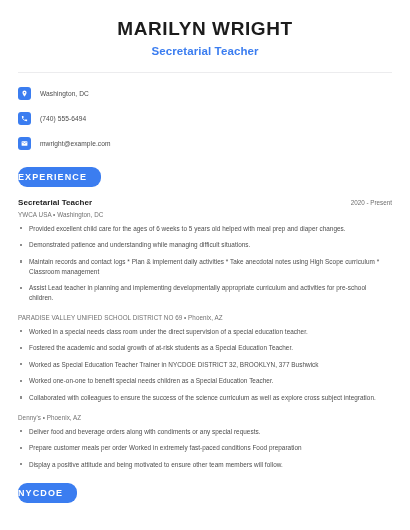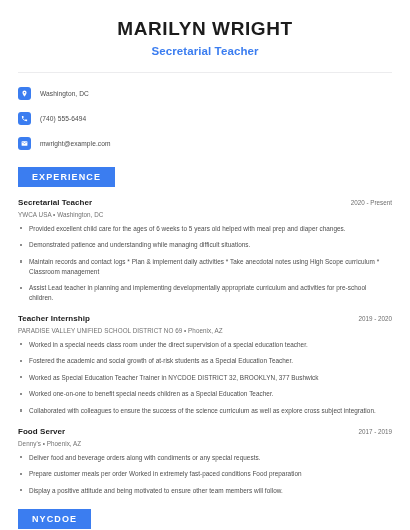--- a/index.html
+++ b/index.html
@@ -79,21 +79,22 @@
 
   
   .section { margin-top: 14px; }
   .section-badge {
     display: inline-block;
     background: #3b7df0;
     color: #ffffff;
     font-size: 9px;
     font-weight: bold;
     letter-spacing: 1.1px;
-    padding: 5px 14px 5px 14px;
+    padding: 5px 14px 5px 0;
+    border-radius: 9px;
   }
 
   
   .entry { margin-top: 11px; }
   .entry-head {
     display: flex;
     align-items: baseline;
     justify-content: space-between;
   }
   .entry-role {
@@ -196,40 +197,32 @@
       <ul class="bullets">
         <li>Provided excellent child care for the ages of 6 weeks to 5 years old helped with meal prep and diaper changes.</li>
         <li>Demonstrated patience and understanding while managing difficult situations.</li>
         <li>Maintain records and contact logs * Plan &amp; implement daily activities * Take anecdotal notes using High Scope curriculum * Classroom management</li>
         <li>Assist Lead teacher in planning and implementing developmentally appropriate curriculum and activities for pre-school children.</li>
       </ul>
     </div>
 
     
     <div class="entry">
-      <div class="entry-head">
-        <span class="entry-role">Teacher Internship</span>
-        <span class="entry-dates">2019 - 2020</span>
-      </div>
       <div class="entry-org">PARADISE VALLEY UNIFIED SCHOOL DISTRICT NO 69 • Phoenix, AZ</div>
       <ul class="bullets">
         <li>Worked in a special needs class room under the direct supervision of a special education teacher.</li>
         <li>Fostered the academic and social growth of at-risk students as a Special Education Teacher.</li>
         <li>Worked as Special Education Teacher Trainer in NYCDOE DISTRICT 32, BROOKLYN, 377 Bushwick</li>
         <li>Worked one-on-one to benefit special needs children as a Special Education Teacher.</li>
         <li>Collaborated with colleagues to ensure the success of the science curriculum as well as explore cross subject integration.</li>
       </ul>
     </div>
 
     
     <div class="entry">
-      <div class="entry-head">
-        <span class="entry-role">Food Server</span>
-        <span class="entry-dates">2017 - 2019</span>
-      </div>
       <div class="entry-org">Denny's • Phoenix, AZ</div>
       <ul class="bullets">
         <li>Deliver food and beverage orders along with condiments or any special requests.</li>
         <li>Prepare customer meals per order Worked in extremely fast-paced conditions Food preparation</li>
         <li>Display a positive attitude and being motivated to ensure other team members will follow.</li>
       </ul>
     </div>
   </div>
 
   <div class="skills-wrap">

